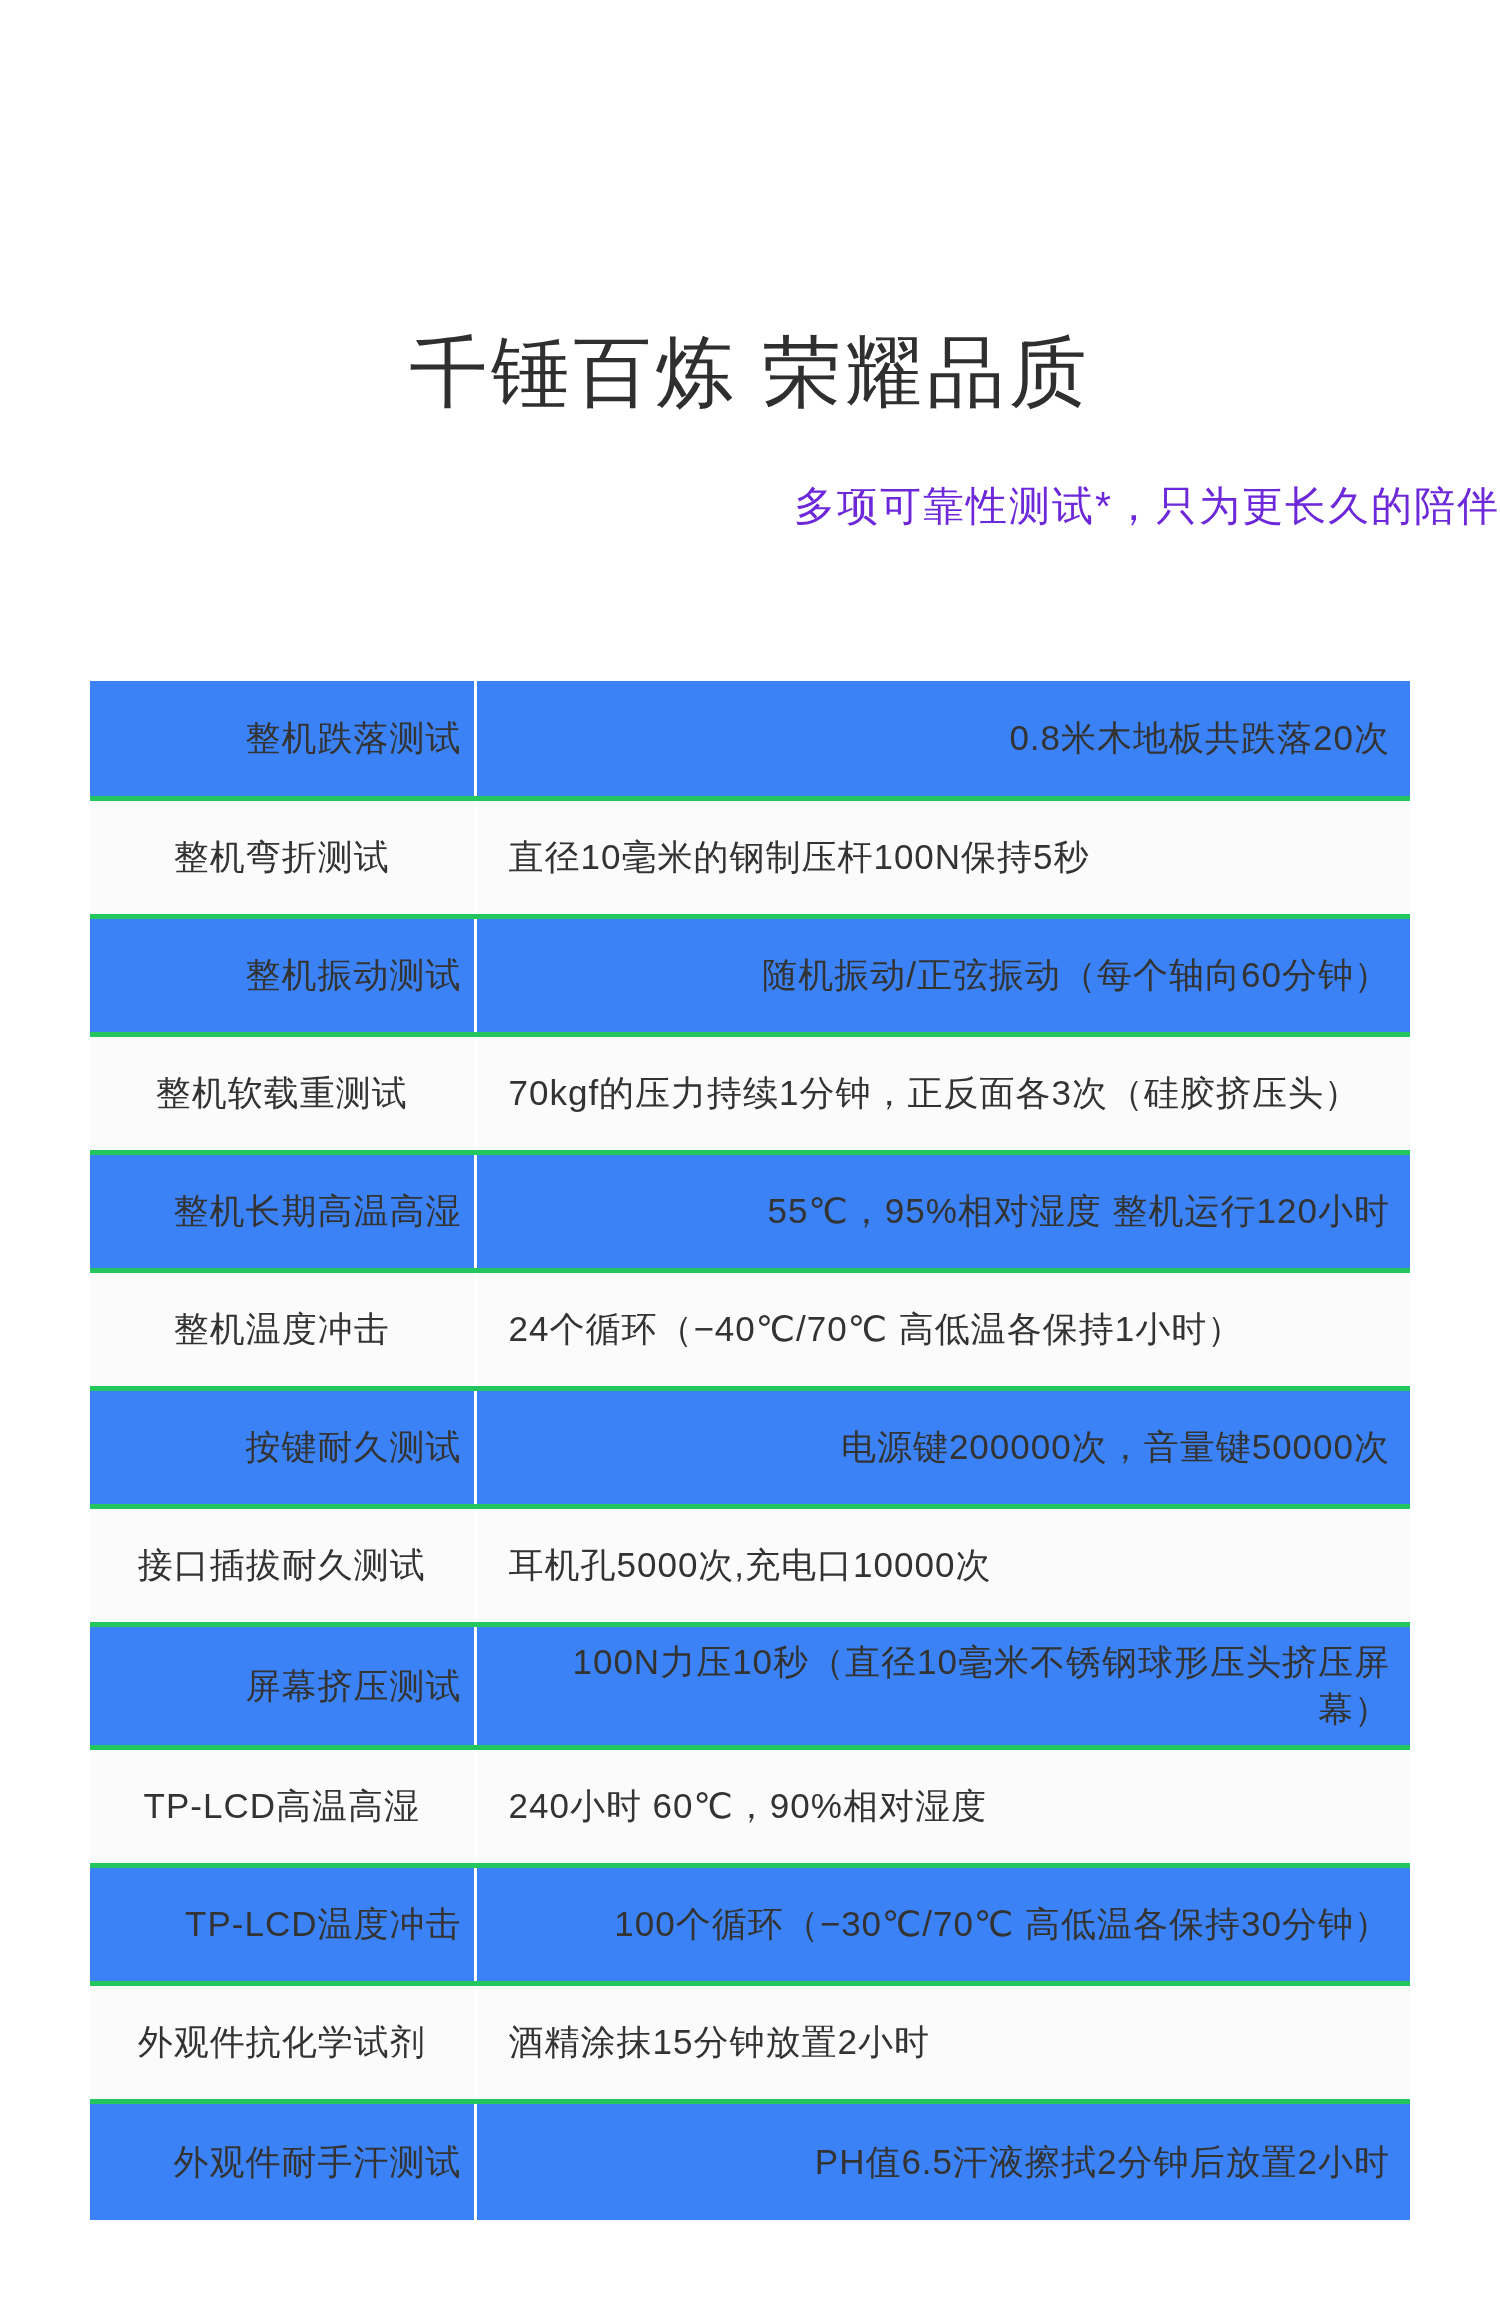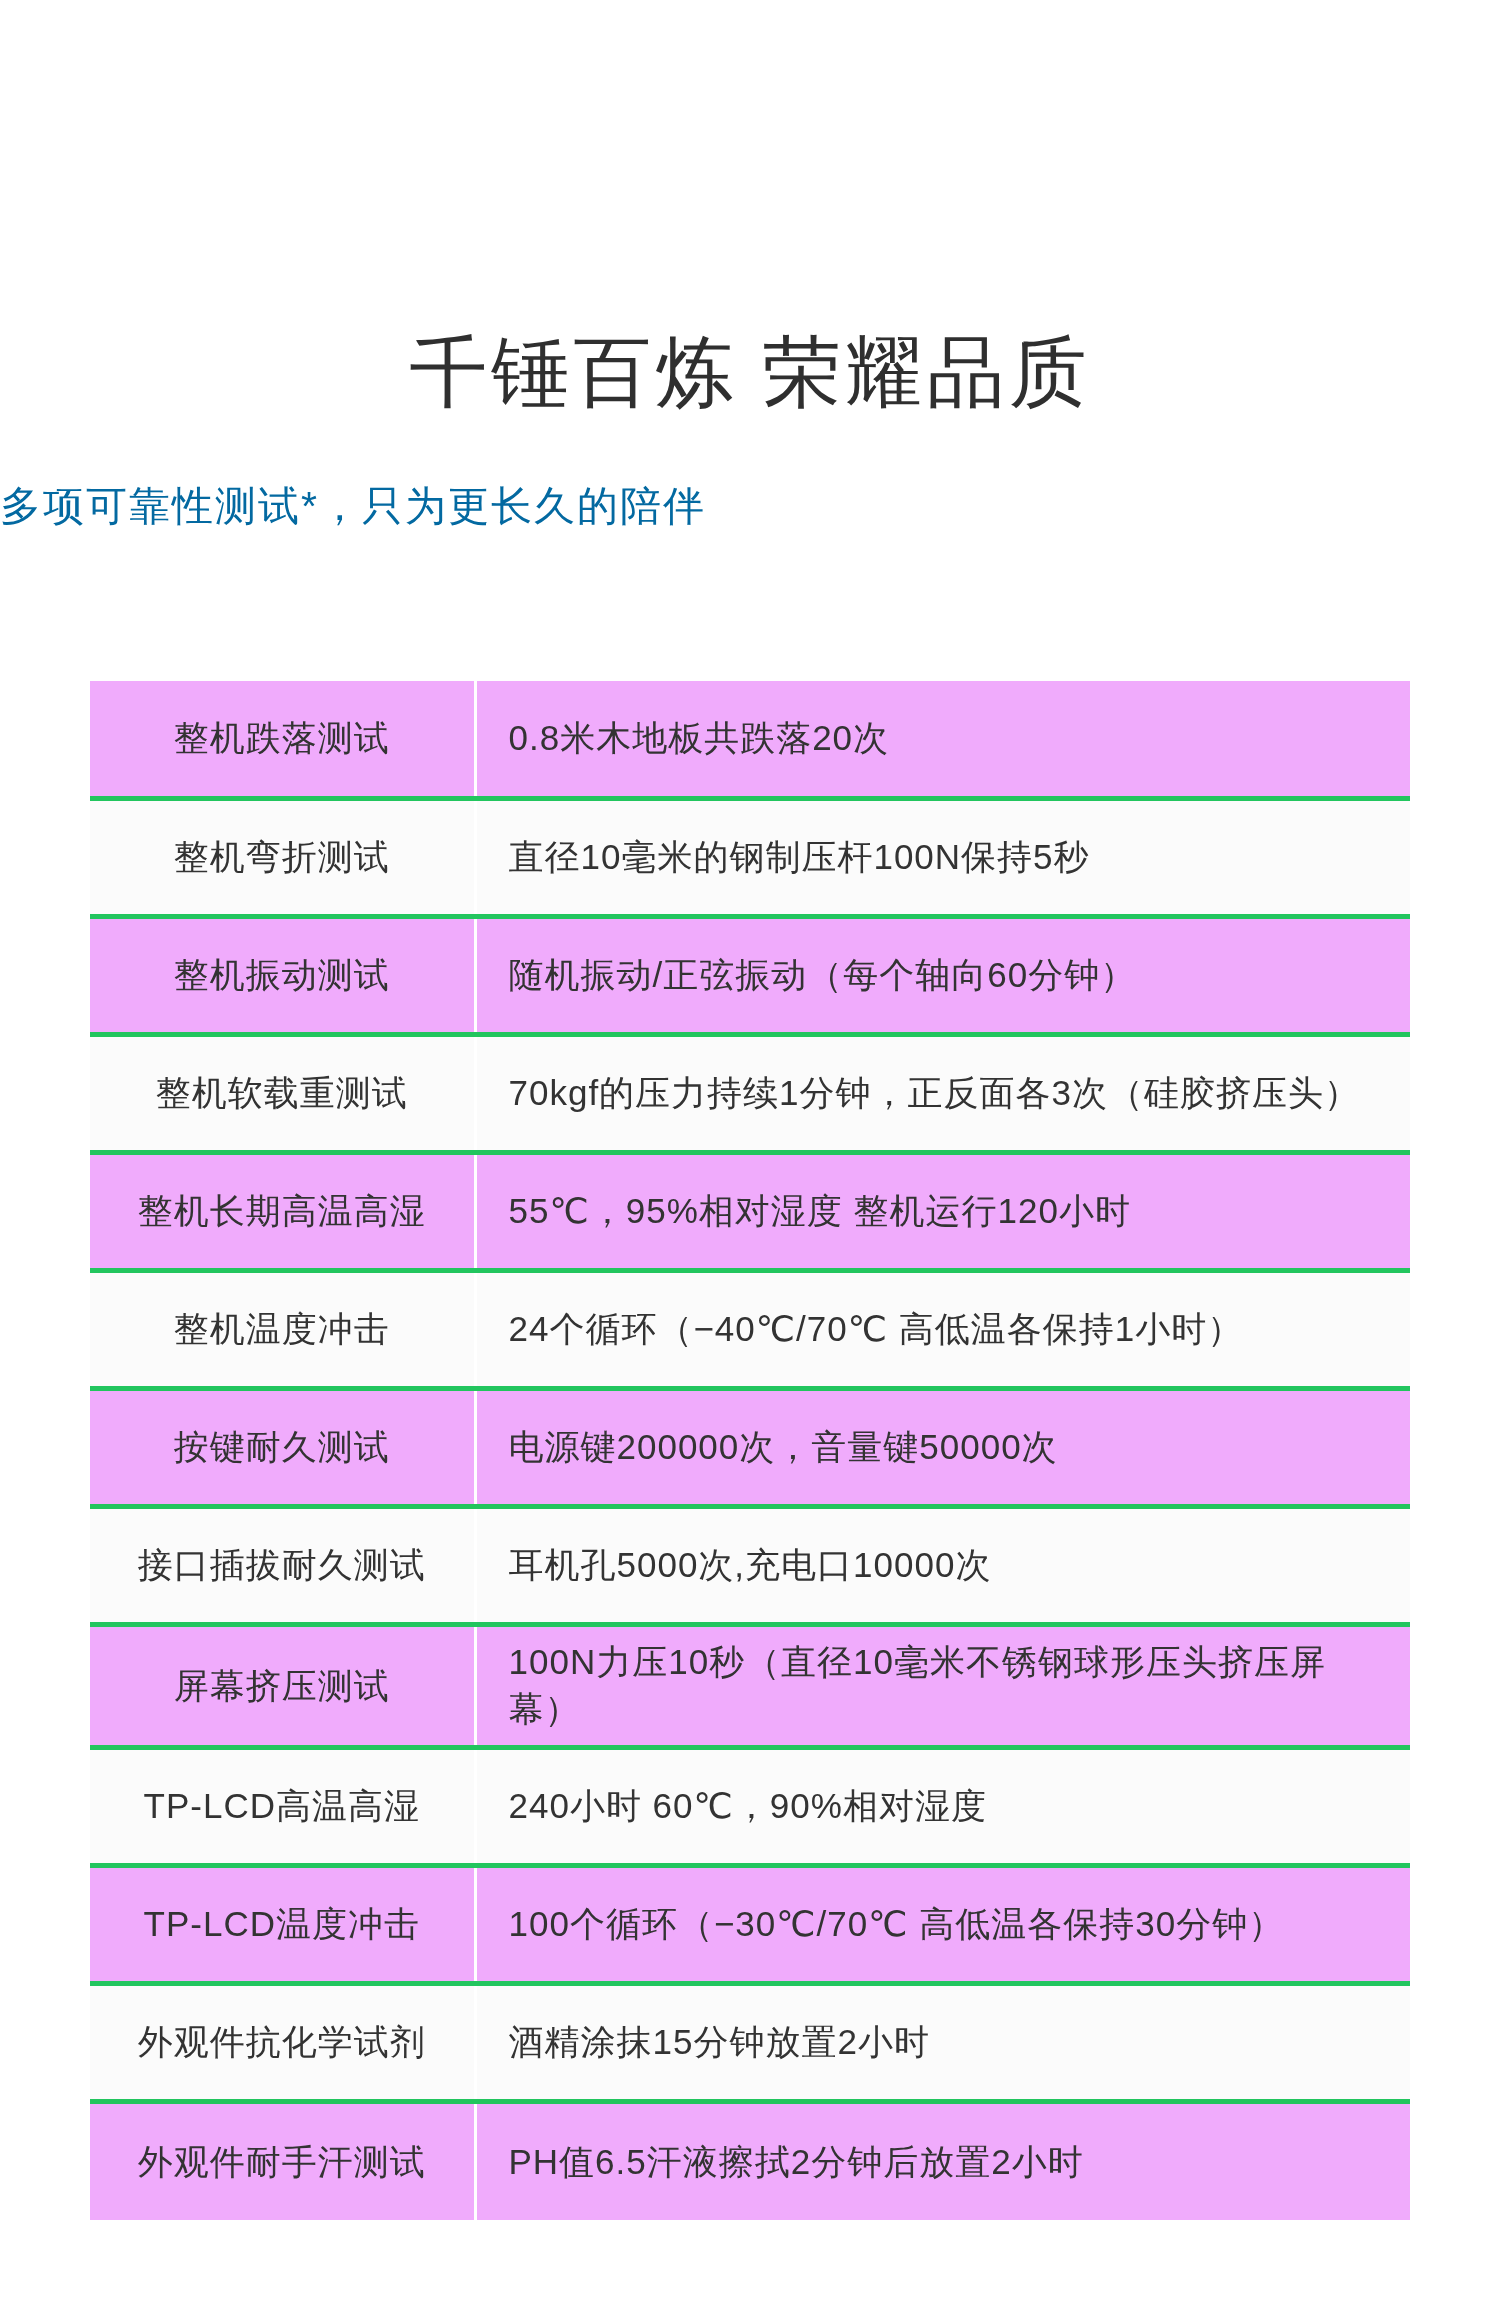--- a/index.html
+++ b/index.html
@@ -24,39 +24,40 @@
   .headline {
     text-align: center;
     font-size: 78px;
     line-height: 1.1;
     font-weight: 400;
     letter-spacing: 4px;
     color: #2f2f2f;
     margin: 0 0 66px 0;
   }
   .subhead {
-    text-align: left;
+    text-align: right;
     font-size: 41px;
     line-height: 1.2;
     font-weight: 400;
     letter-spacing: 2px;
-    color: #0369a1;
+    color: #6d28d9;
     margin: 0 0 150px 0;
   }
   .spec-table {
     width: 1320px;
     margin: 0 auto;
     border-collapse: collapse;
     table-layout: fixed;
   }
   .spec-table tr {
     height: 118px;
   }
   .spec-table tr.odd td {
-    background: #f0abfc;
+    background: #3b82f6;
+    text-align: right;
   }
   .spec-table tr.even td {
     background: #fbfbfb;
   }
   .spec-table td {
     padding: 12px;
     vertical-align: middle;
     font-size: 35px;
     letter-spacing: 1px;
     color: #333333;

